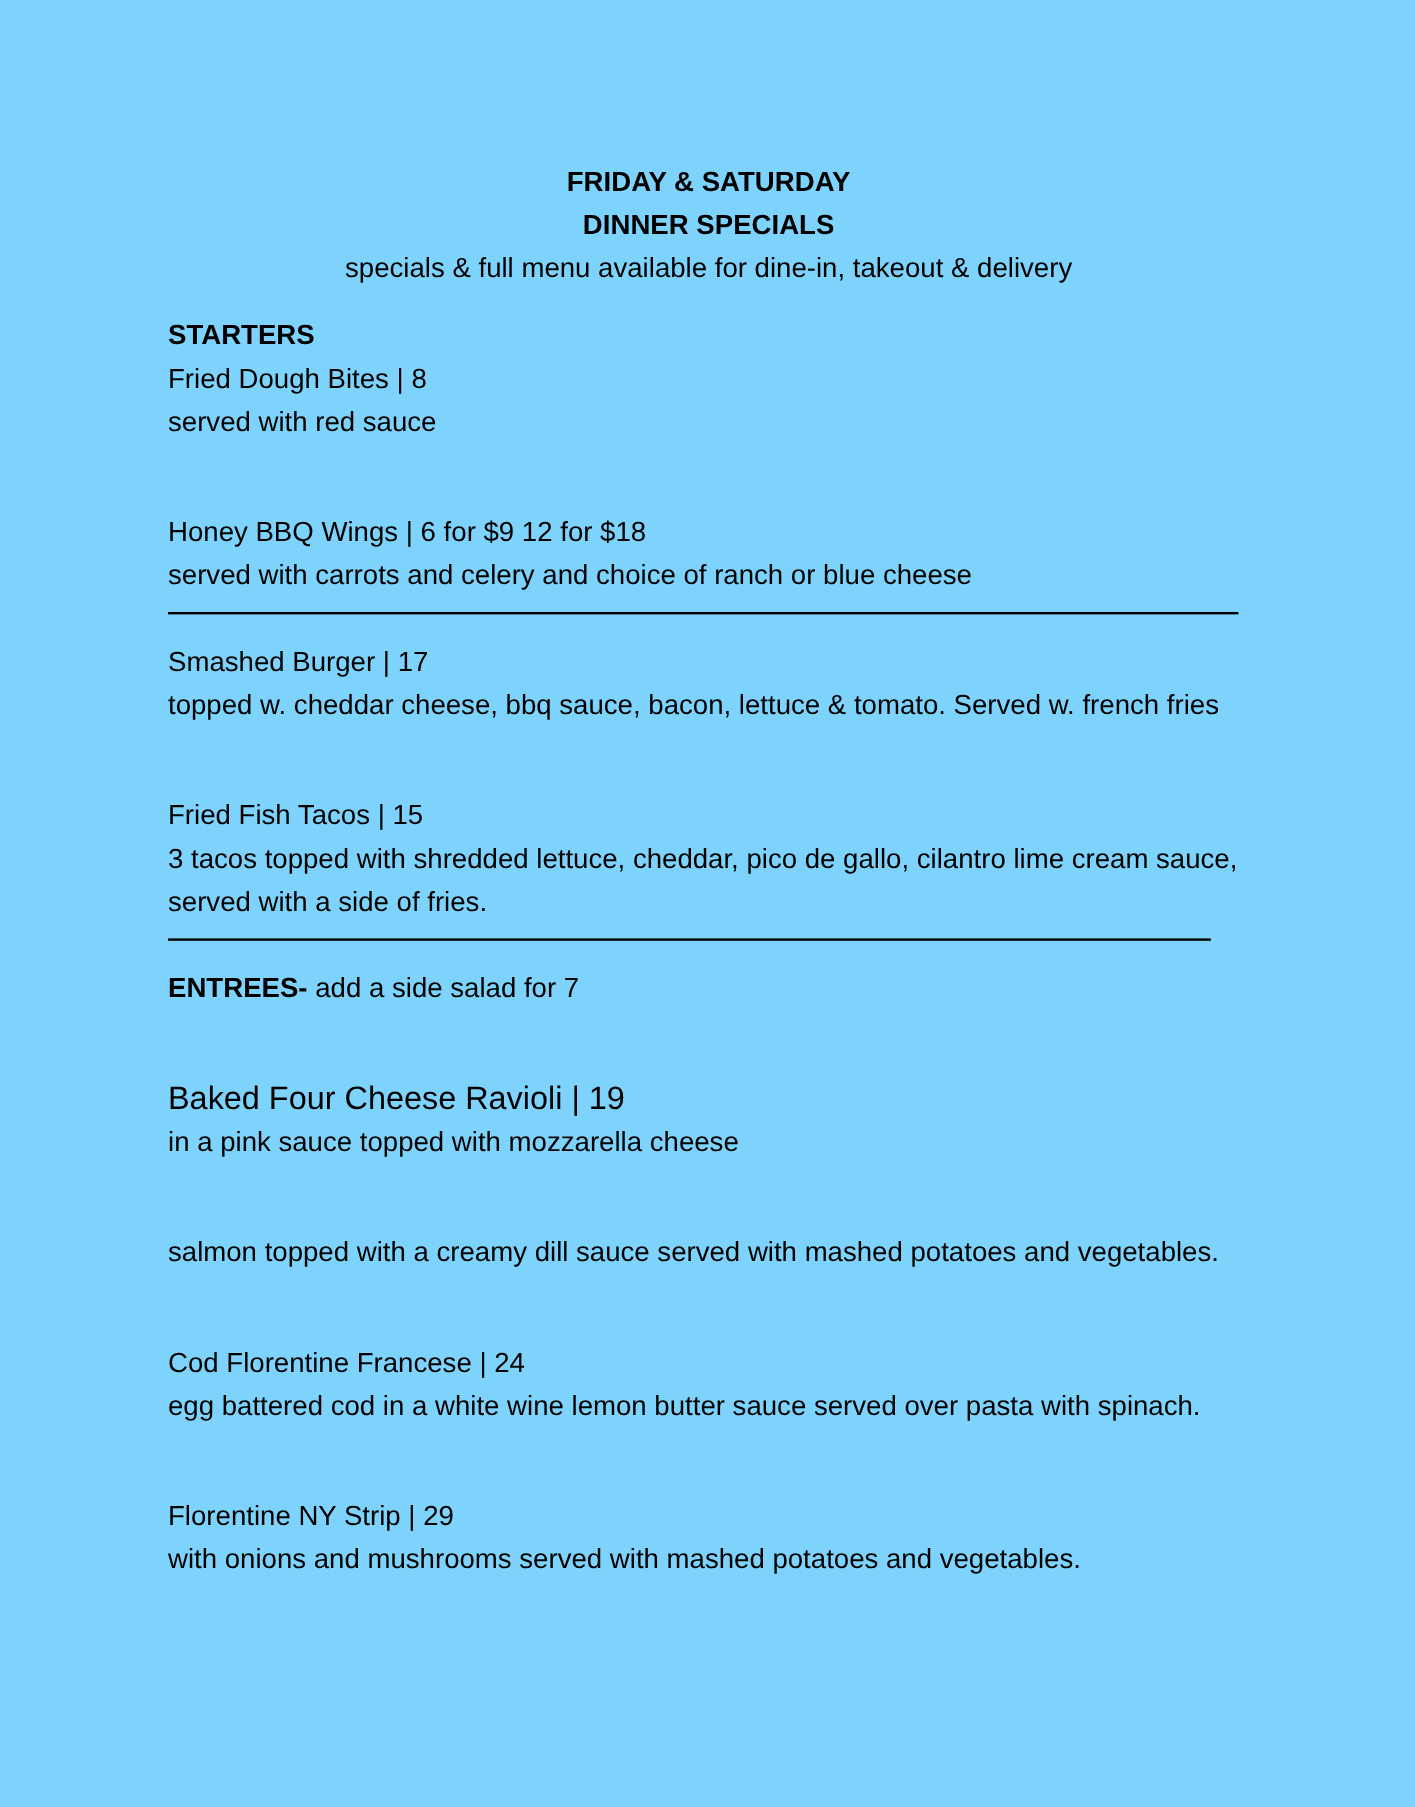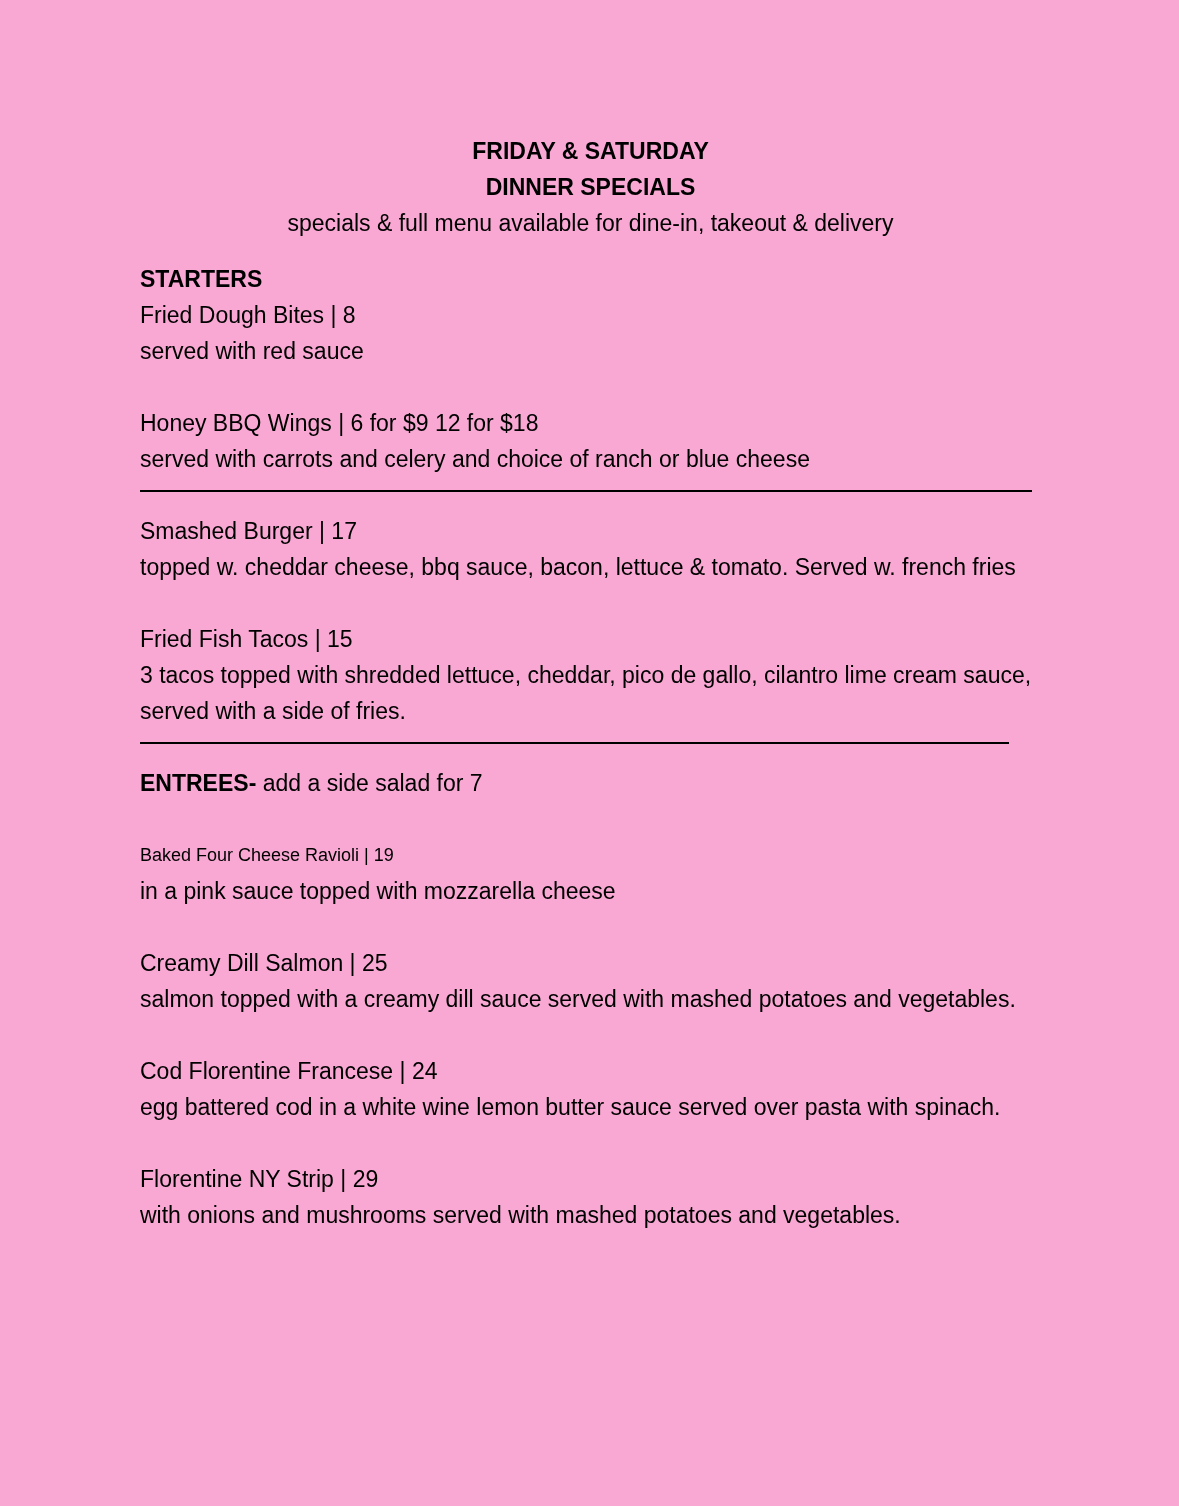--- a/index.html
+++ b/index.html
@@ -1,35 +1,35 @@
 <!DOCTYPE html>
 <html><head>
 <meta charset="utf-8">
 <style>
   * { margin: 0; padding: 0; box-sizing: border-box; }
   html, body { background: #ffffff; }
   .page {
     width: 1179px;
     height: 1506px;
-    background: #f9a8d4;
+    background: #7dd3fc;
     padding: 133px 138px 0 140px;
     font-family: "Liberation Sans", sans-serif;
     font-size: 23px;
     line-height: 36px;
     color: #000000;
     overflow: hidden;
   }
   .b { font-weight: 700; }
   .center { text-align: center; }
   .heading { margin-top: 20px; }
-  .item { margin-top: 36px; }
+  .item { margin-top: 56px; }
   .tight { margin-top: 0; }
   .name { font-weight: 400; }
   .price { font-weight: 400; }
-  .sm { font-size: 18px; }
+  .sm { font-size: 27px; }
   .divider {
     height: 0;
     border-bottom: 2px solid #000000;
     margin: 13px 0 21px 0;
   }
   .d1 { width: 99%; }
   .d2 { width: 96.5%; }
 </style>
 </head>
 <body>
@@ -67,21 +67,20 @@
   <div class="divider d2"></div>
 
   <p class="tight"><span class="b">ENTREES-</span><span> add a side salad for 7</span></p>
 
   <div class="item">
     <p class="sm"><span class="name">Baked Four Cheese Ravioli |</span><span class="price"> 19</span></p>
     <p>in a pink sauce topped with mozzarella cheese</p>
   </div>
 
   <div class="item">
-    <p><span class="name">Creamy Dill Salmon |</span><span class="price"> 25</span></p>
     <p>salmon topped with a creamy dill sauce served with mashed potatoes and vegetables.</p>
   </div>
 
   <div class="item">
     <p><span class="name">Cod Florentine Francese |</span><span class="price"> 24</span></p>
     <p>egg battered cod in a white wine lemon butter sauce served over pasta with spinach.</p>
   </div>
 
   <div class="item">
     <p><span class="name">Florentine NY Strip |</span><span class="price"> 29</span></p>

